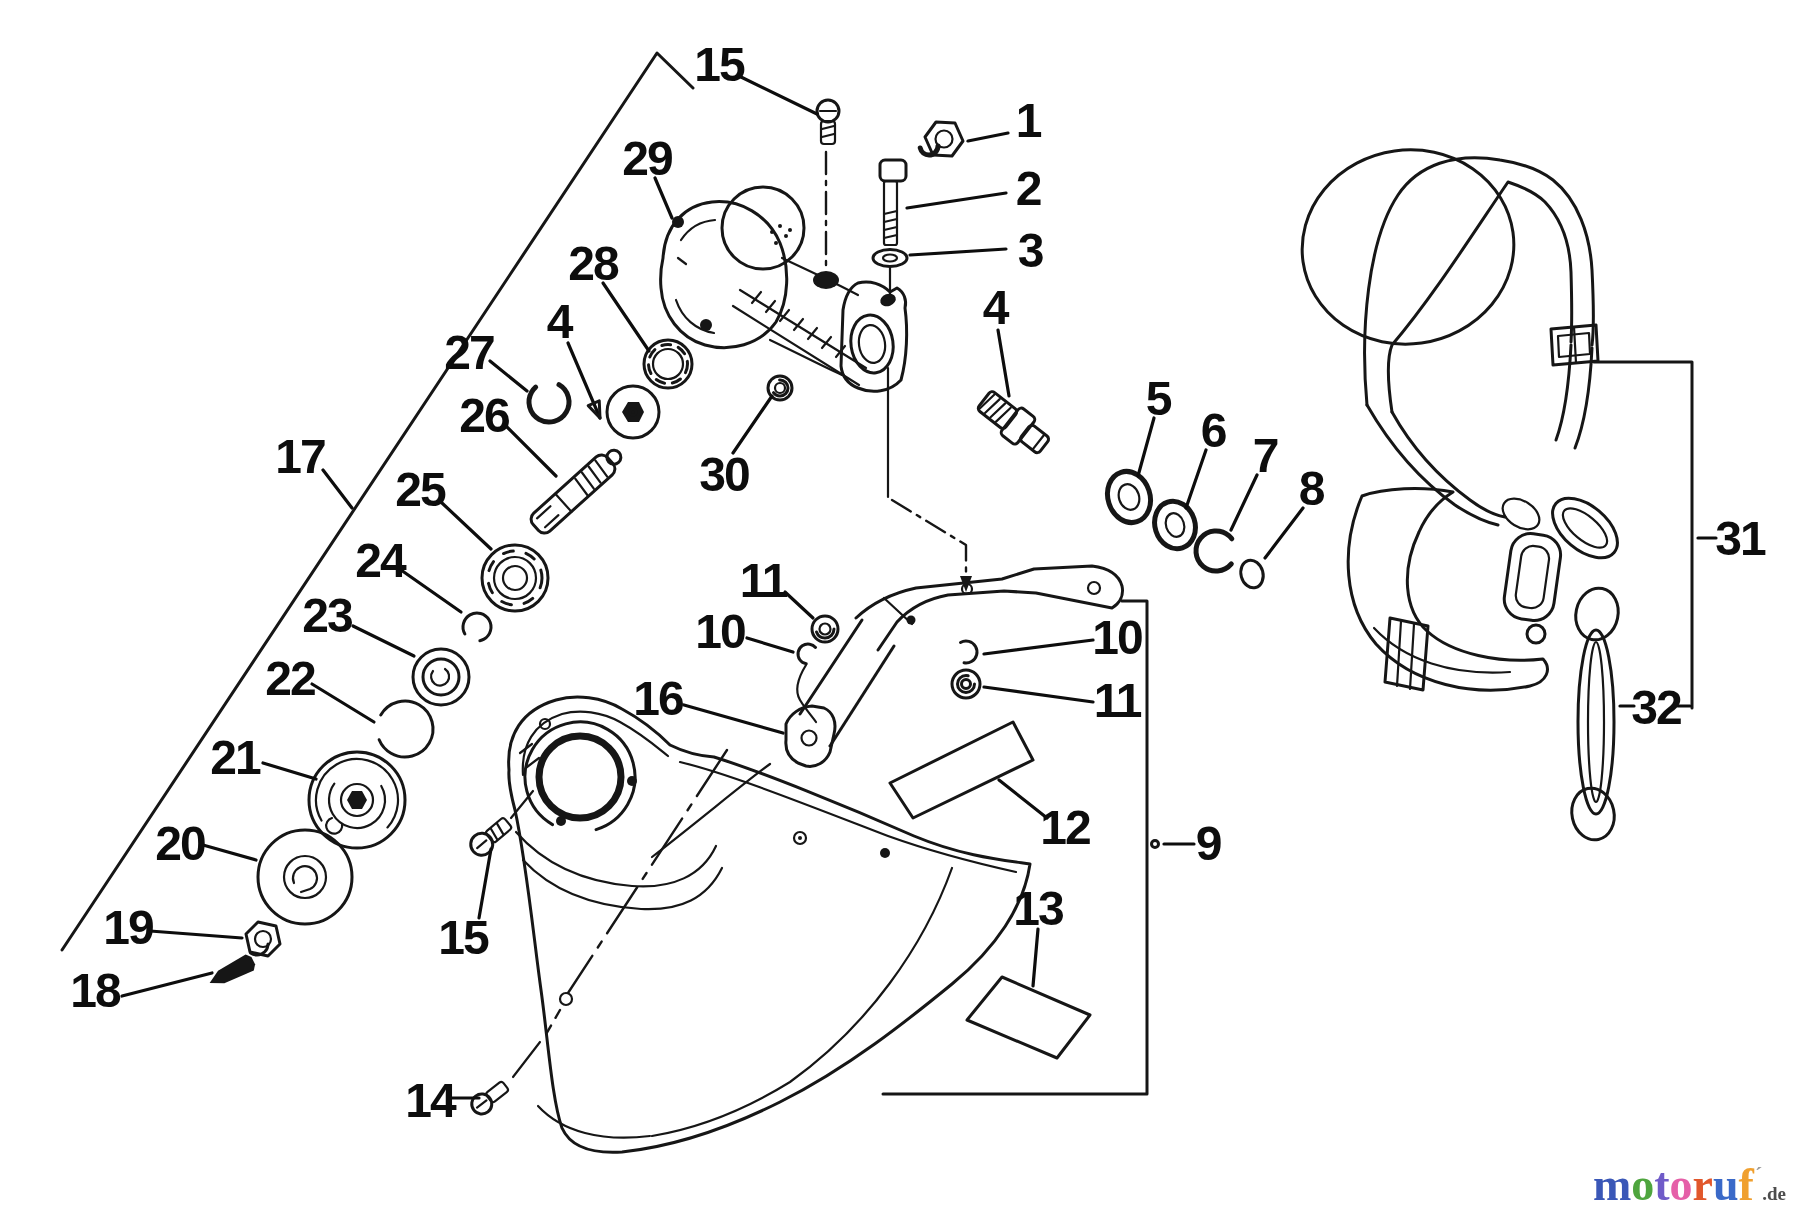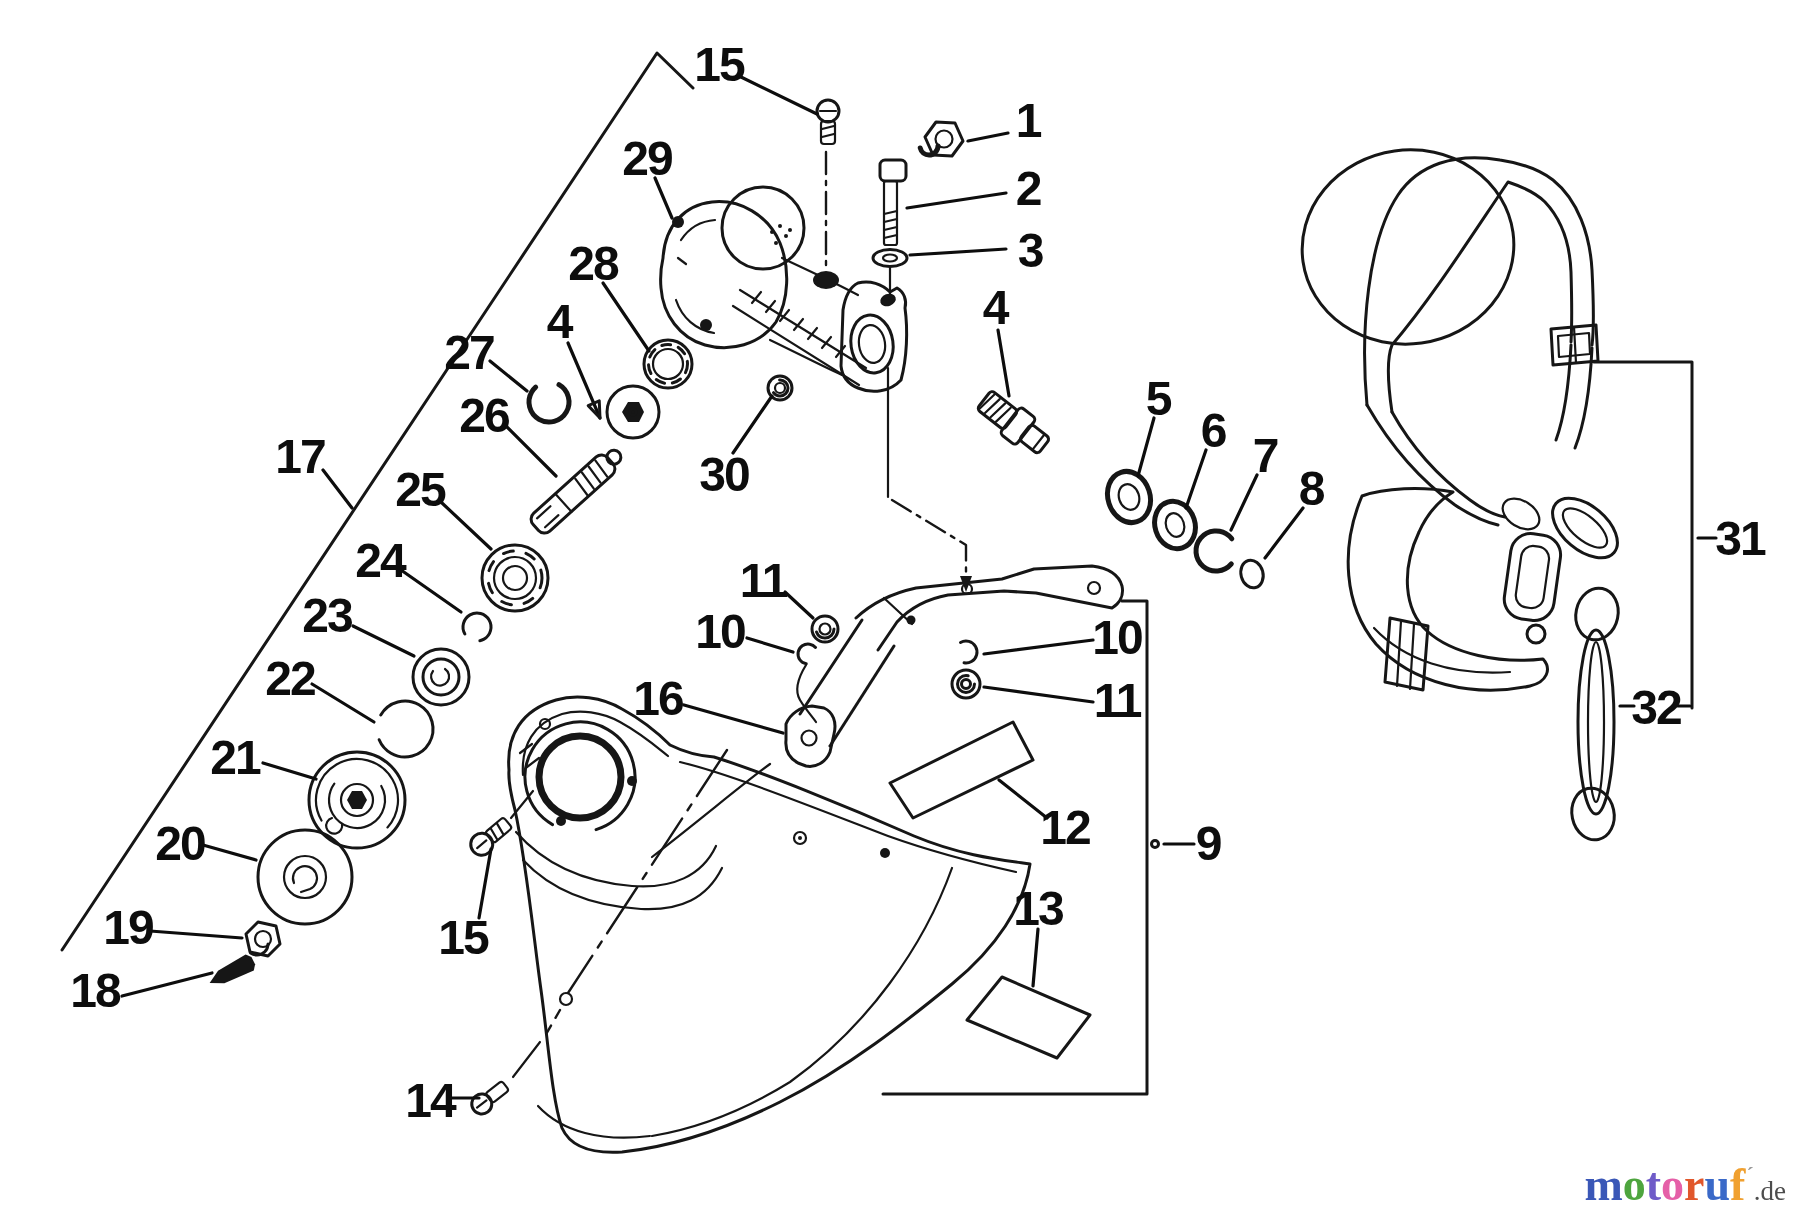--- a/index.html
+++ b/index.html
@@ -25,21 +25,21 @@
     font-weight:700;font-size:48px;letter-spacing:-2px;
     fill:#0d0d0d;stroke:none;
     text-anchor:middle;dominant-baseline:central;
   }
   #callouts polyline{stroke:#0d0d0d;stroke-width:3.2;fill:none;stroke-linecap:round;}
   #watermark{
     position:absolute;right:14px;bottom:6px;
     font-family:"Liberation Serif", serif;font-weight:700;font-size:46px;
     letter-spacing:0px;user-select:none;white-space:nowrap;
   }
-  #watermark .suffix{font-size:27px;font-weight:400;}
+  #watermark .suffix{font-size:19px;font-weight:700;}
   #watermark .tick{font-size:22px;color:#9a9a9a;vertical-align:18px;margin-left:1px;}
 </style>
 </head>
 <body>
 
 <div id="stage">
 
   <svg id="art" class="art" width="1800" height="1217" viewBox="0 0 1800 1217">
 
     <g>

